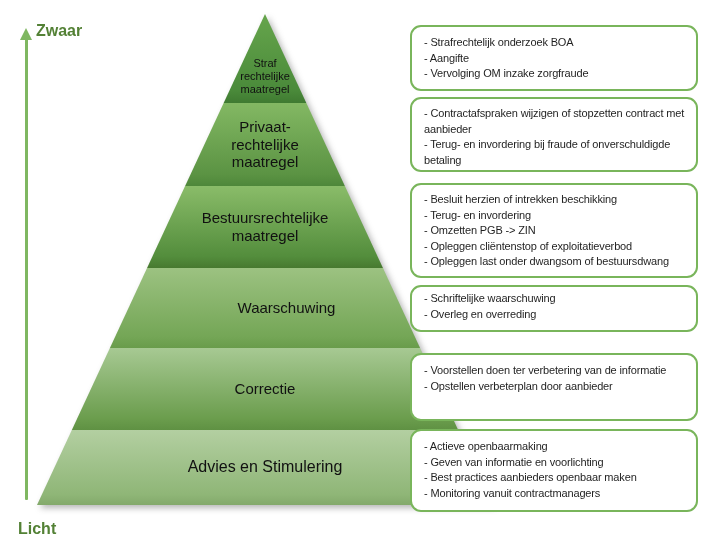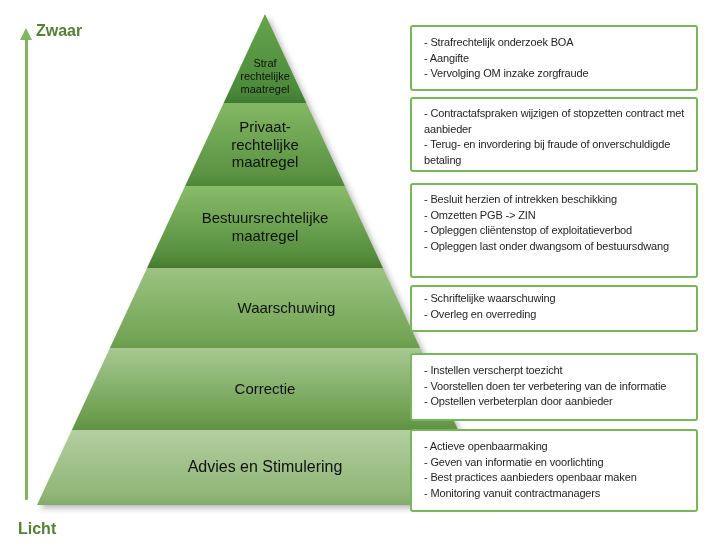--- a/index.html
+++ b/index.html
@@ -21,21 +21,21 @@
   .band{display:flex;align-items:center;justify-content:center;text-align:center;
     white-space:pre-line;color:#111;line-height:1.18;}
   .band.b1{height:89px;font-size:11px;align-items:flex-end;padding-bottom:7px;box-sizing:border-box;}
   .band.b2{height:83px;font-size:15px;}
   .band.b3{height:82px;font-size:15px;}
   .band.b4{height:80px;font-size:15px;}
   .band.b5{height:82px;font-size:15px;}
   .band.b6{height:75px;font-size:16px;}
   
   .mbox{position:absolute;left:410px;width:288px;box-sizing:border-box;background:#ffffff;
-    border:2px solid #79b55b;border-radius:3px;padding:6px 8px 6px 12px;
+    border:2px solid #79b55b;border-radius:11px;padding:6px 8px 6px 12px;
     display:flex;flex-direction:column;justify-content:flex-start;}
   .mbox .bullet{font-size:11px;line-height:15.5px;letter-spacing:-0.15px;color:#1f1f1f;}
   .mbox.box1{top:25px;height:66px;padding-top:8px;}
   .mbox.box2{top:97px;height:75px;padding-top:7px;}
   .mbox.box3{top:183px;height:95px;padding-top:7px;}
   .mbox.box4{top:285px;height:47px;padding-top:4px;}
   .mbox.box5{top:353px;height:68px;padding-top:8px;}
   .mbox.box6{top:429px;height:83px;padding-top:8px;}
 </style>
 </head>
@@ -68,30 +68,30 @@
       <div class="bullet">- Strafrechtelijk onderzoek BOA</div>
       <div class="bullet">- Aangifte</div>
       <div class="bullet">- Vervolging OM inzake zorgfraude</div>
     </div>
   <div class="mbox box2" style="border-color: rgb(121, 181, 91); background: rgb(255, 255, 255);">
       <div class="bullet">- Contractafspraken wijzigen of stopzetten contract met aanbieder</div>
       <div class="bullet">- Terug- en invordering bij fraude of onverschuldigde betaling</div>
     </div>
   <div class="mbox box3" style="border-color: rgb(121, 181, 91); background: rgb(255, 255, 255);">
       <div class="bullet">- Besluit herzien of intrekken beschikking</div>
+      <div class="bullet">- Terug- en invordering</div>
       <div class="bullet">- Omzetten PGB -&gt; ZIN</div>
       <div class="bullet">- Opleggen cliëntenstop of exploitatieverbod</div>
       <div class="bullet">- Opleggen last onder dwangsom of bestuursdwang</div>
     </div>
   <div class="mbox box4" style="border-color: rgb(121, 181, 91); background: rgb(255, 255, 255);">
       <div class="bullet">- Schriftelijke waarschuwing</div>
       <div class="bullet">- Overleg en overreding</div>
     </div>
   <div class="mbox box5" style="border-color: rgb(121, 181, 91); background: rgb(255, 255, 255);">
-      <div class="bullet">- Instellen verscherpt toezicht</div>
       <div class="bullet">- Voorstellen doen ter verbetering van de informatie</div>
       <div class="bullet">- Opstellen verbeterplan door aanbieder</div>
     </div>
   <div class="mbox box6" style="border-color: rgb(121, 181, 91); background: rgb(255, 255, 255);">
       <div class="bullet">- Actieve openbaarmaking</div>
       <div class="bullet">- Geven van informatie en voorlichting</div>
       <div class="bullet">- Best practices aanbieders openbaar maken</div>
       <div class="bullet">- Monitoring vanuit contractmanagers</div>
     </div>
 

